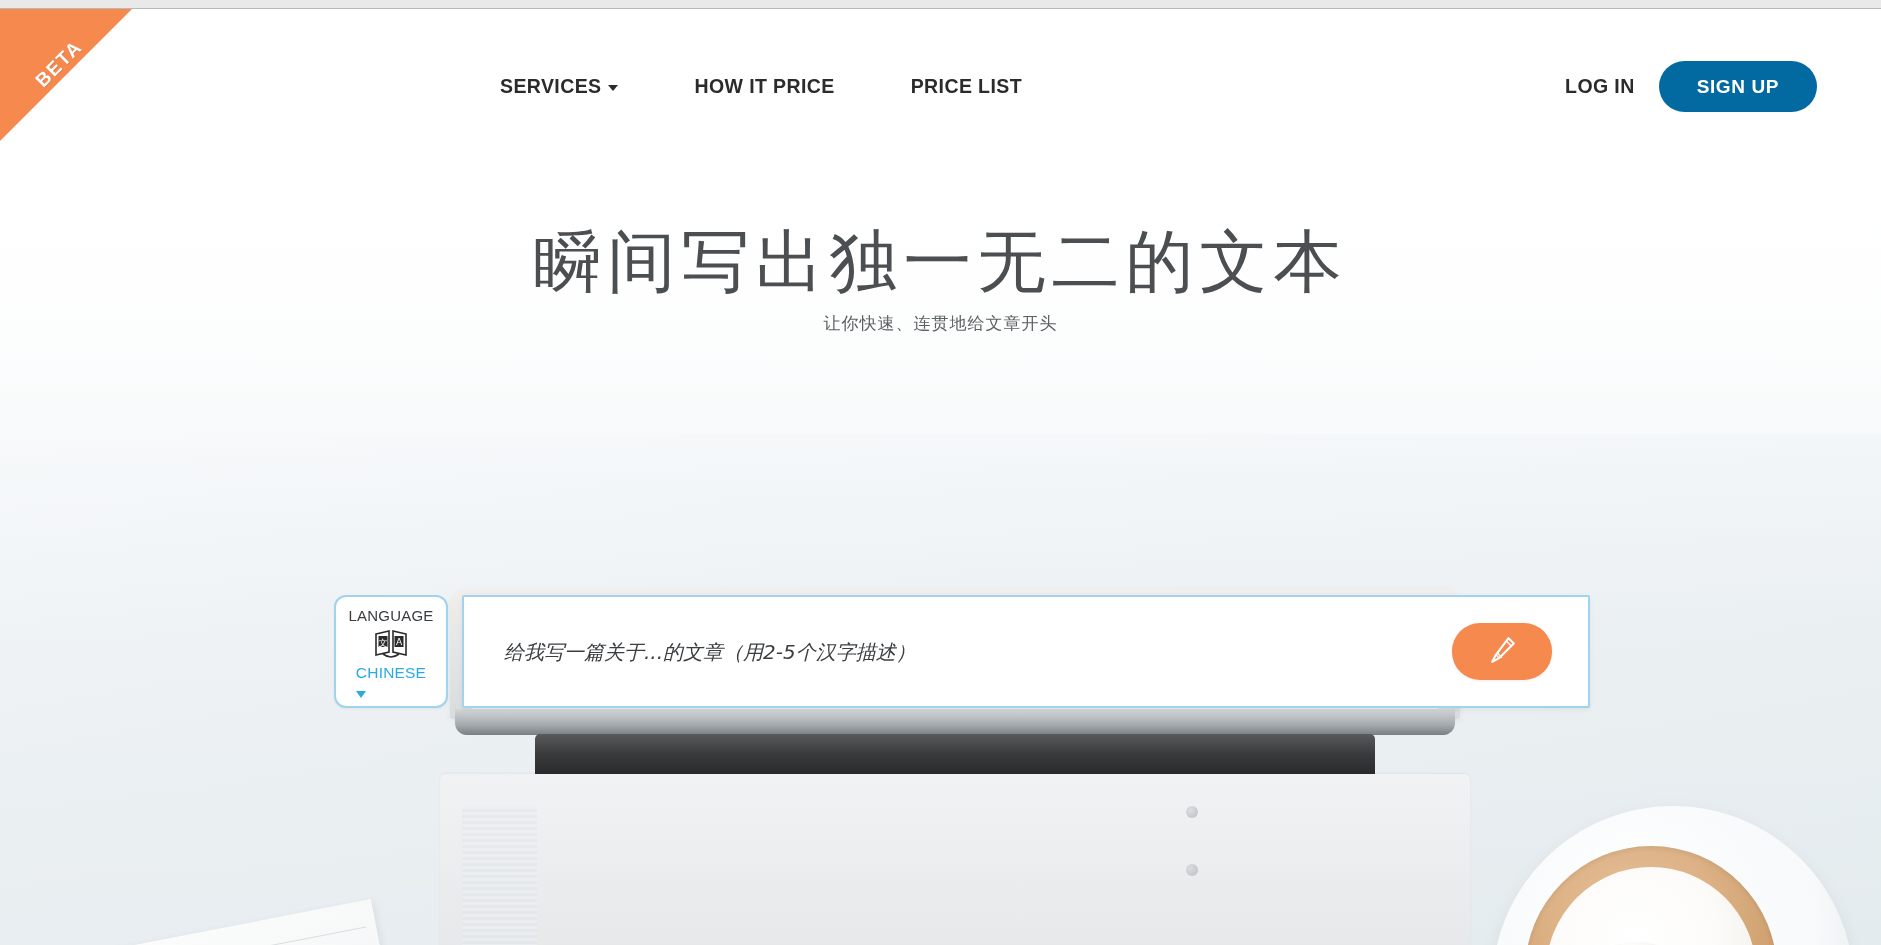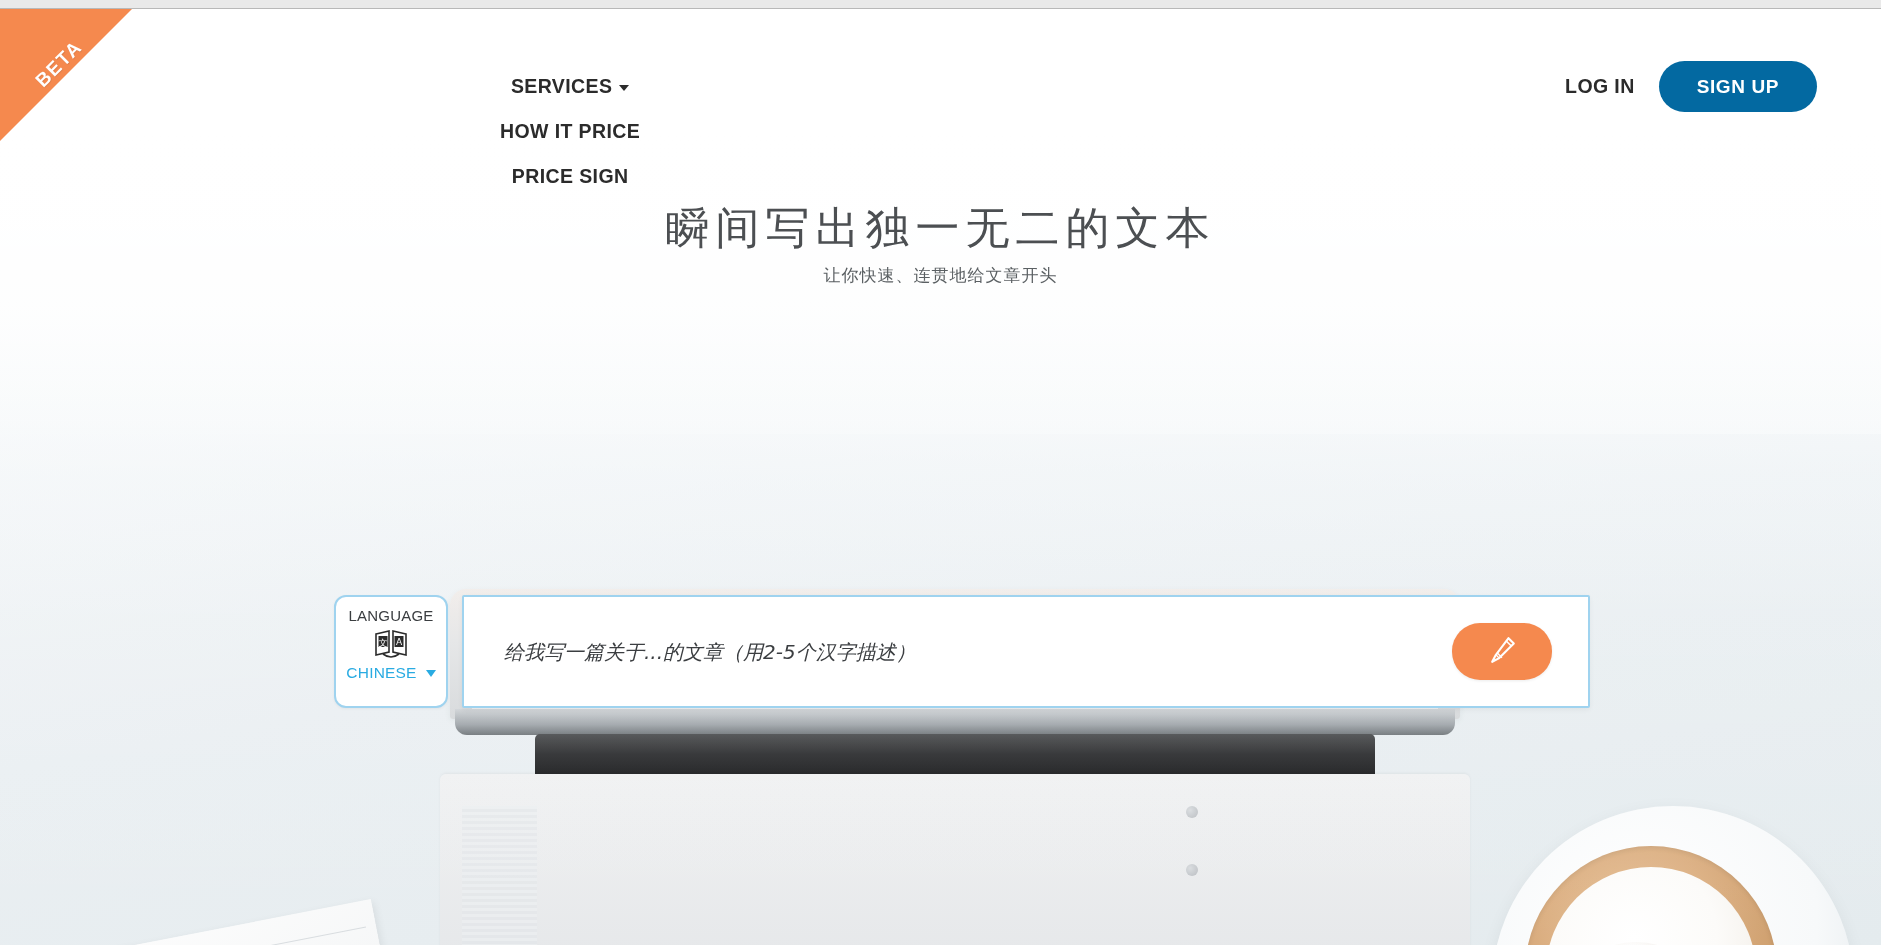--- a/index.html
+++ b/index.html
@@ -46,21 +46,21 @@
   
   .logo{
     position:absolute; left:188px; top:44px;
     width:280px; height:62px;
   }
   .logo svg{ display:block; }
 
   
   .nav{
     position:absolute; left:500px; top:66px;
-    display:flex; align-items:center; gap:22px;flex-direction:column;
+    display:flex; align-items:center; gap:76px;
   }
   .nav-item{
     font-size:19.5px; font-weight:bold; color:#2b2b2b;
     letter-spacing:.4px; cursor:pointer; white-space:nowrap;
     display:flex; align-items:center; gap:7px;
   }
   .caret{
     width:0;height:0;border-left:5px solid transparent;border-right:5px solid transparent;
     border-top:6px solid #2b2b2b; display:inline-block; margin-top:3px;
   }
@@ -175,23 +175,23 @@
   
   .veil{
     position:absolute; inset:0;
     background:linear-gradient(180deg,rgba(255,255,255,.97) 0%,rgba(255,255,255,.82) 22%,rgba(250,252,253,.45) 42%,rgba(255,255,255,.12) 60%,rgba(255,255,255,0) 100%);
     pointer-events:none;
   }
 
   
   .hero-copy{ position:absolute; left:0; top:0; width:1881px; text-align:center; z-index:10; }
   .hero-title{
-    margin-top:68px;
+    margin-top:88px;
     font-family:"DejaVu Sans", sans-serif;
-    font-size:44px; font-weight:400; color:#4c4f52; letter-spacing:6px;
+    font-size:68px; font-weight:400; color:#4c4f52; letter-spacing:6px;
     line-height:1.18;
   }
   .hero-sub{
     margin-top:10px;
     font-family:"DejaVu Sans", sans-serif;
     font-size:17px; color:#5b6063; letter-spacing:1px;
   }
 
   
   .widget{
@@ -205,21 +205,21 @@
     border:2px solid #9fd3ef;
     border-radius:12px;
     display:flex; flex-direction:column; align-items:center;
     padding-top:10px;
     cursor:pointer;
     box-shadow:0 1px 3px rgba(0,0,0,.05);
     flex:none;
   }
   .lang-label{ font-size:15px; color:#3a3d40; letter-spacing:.2px; }
   .lang-icon{ margin:6px 0 4px; width:34px; height:30px; }
-  .lang-value-row{ display:flex; align-items:center; gap:9px; }
+  .lang-value-row{ display:flex; gap:9px;flex-direction:column; }
   .lang-value{ font-size:15.5px; color:#29ABE2; letter-spacing:.2px; }
   .lang-caret{
     width:0;height:0;border-left:5px solid transparent;border-right:5px solid transparent;
     border-top:7px solid #29ABE2;
   }
 
   .input-box{
     margin-left:14px;
     flex:1; height:113px;
     background:#ffffff;
@@ -263,21 +263,21 @@
 
     <nav class="nav">
       <div class="nav-item">
         <span>SERVICES</span>
         <i class="caret"></i>
       </div>
       <div class="nav-item">
         <span>HOW IT PRICE</span>
       </div>
       <div class="nav-item">
-        <span>PRICE SIGN</span>
+        <span>PRICE LIST</span>
       </div>
     </nav>
 
     <div class="auth">
       <div class="login-link">LOG IN</div>
       <button class="signup-btn">SIGN UP</button>
     </div>
   </div>
 
   <div class="hero">

